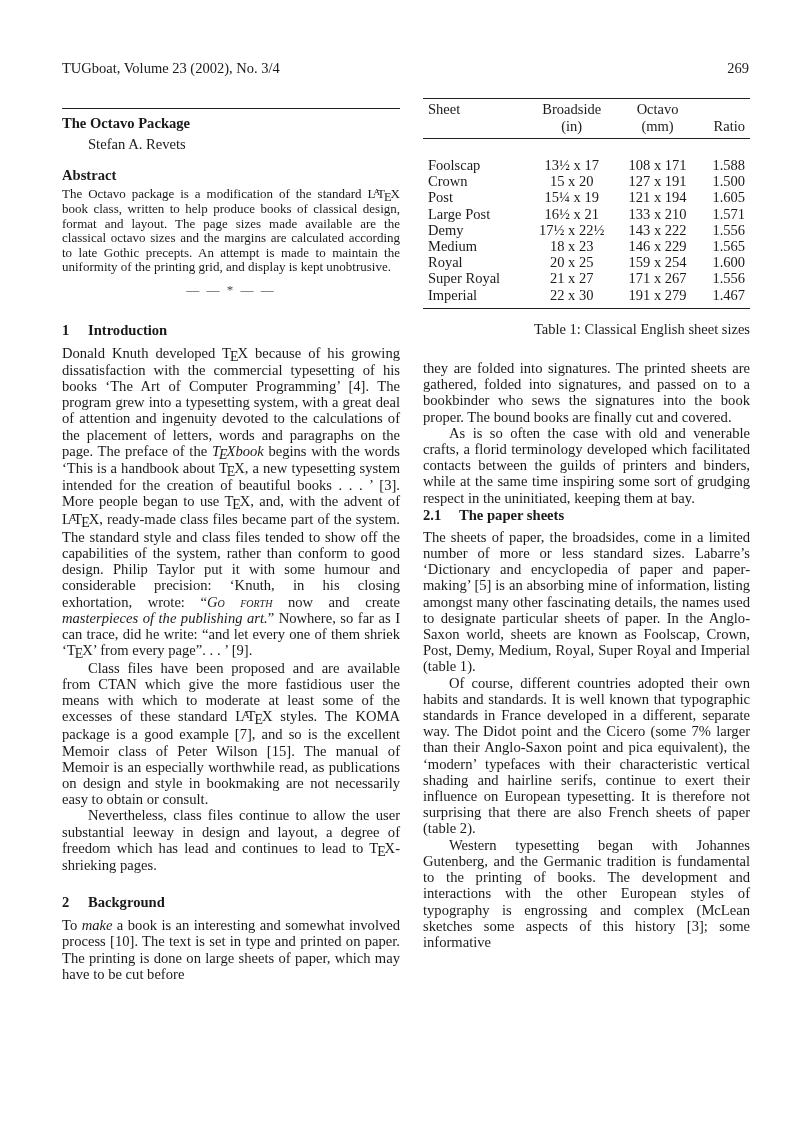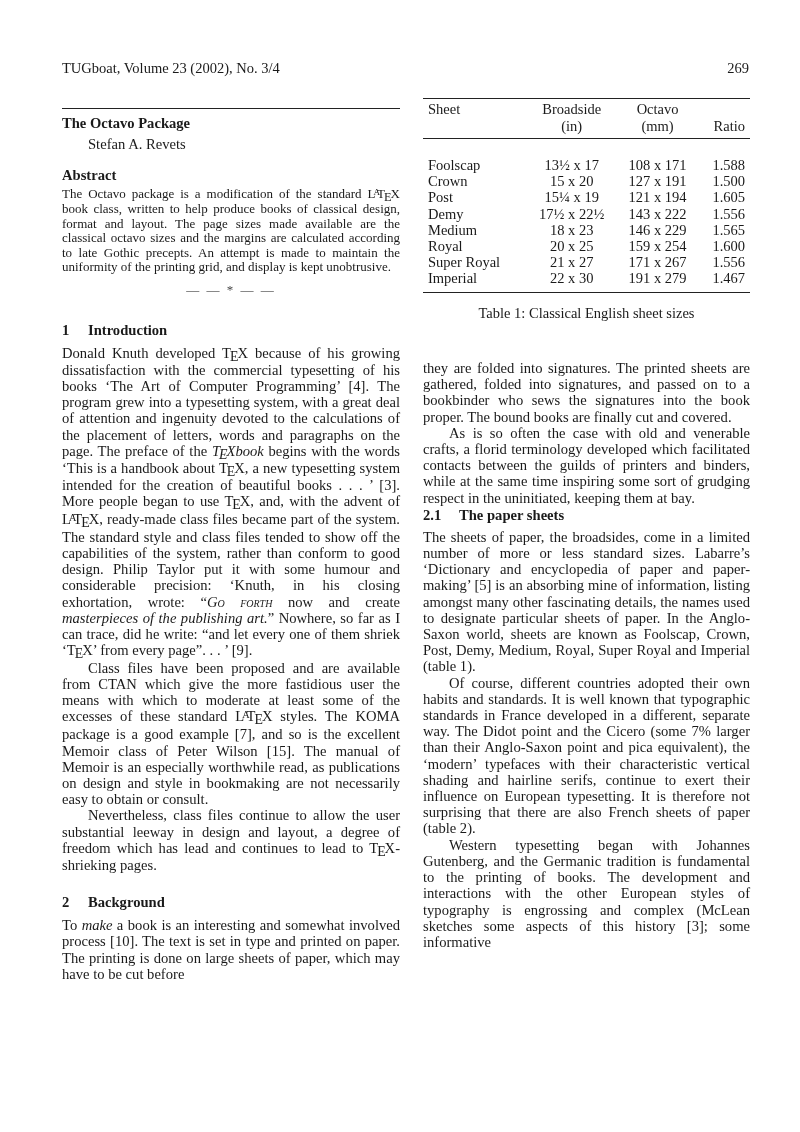--- a/index.html
+++ b/index.html
@@ -39,21 +39,21 @@
   table.sheets { width: 100%; border-collapse: collapse; }
   table.sheets th { font-weight: normal; vertical-align: top; line-height: 16.5px; padding: 2px 2px 4px 2px; }
   table.sheets thead tr { border-top: 1.6px solid #222; border-bottom: 1.2px solid #222; }
   table.sheets tbody tr:first-child td { padding-top: 18px; }
   table.sheets tbody tr:last-child td { padding-bottom: 5px; }
   table.sheets tbody { border-bottom: 1.6px solid #222; }
   table.sheets td { line-height: 16.2px; padding: 0 2px; }
   .c-sheet { text-align: left; padding-left: 5px !important; }
   .c-center { text-align: center; }
   .c-ratio { text-align: right; padding-right: 5px !important; }
-  .caption { text-align: center; margin-top: 12px; font-size: 14.5px; }
+  .caption { text-align: right; margin-top: 12px; font-size: 14.5px; }
 </style>
 </head>
 <body>
 
 <div id="page">
 
   <div class="running-head">
     <span class="left">TUGboat, Volume 23 (2002), No. 3/4</span>
     <span class="right">269</span>
   </div>
@@ -102,20 +102,26 @@
             <td class="c-center">127 x 191</td>
             <td class="c-ratio">1.500</td>
           </tr>
           <tr>
             <td class="c-sheet">Post</td>
             <td class="c-center">15¼ x 19</td>
             <td class="c-center">121 x 194</td>
             <td class="c-ratio">1.605</td>
           </tr>
           <tr>
+            <td class="c-sheet">Large Post</td>
+            <td class="c-center">16½ x 21</td>
+            <td class="c-center">133 x 210</td>
+            <td class="c-ratio">1.571</td>
+          </tr>
+          <tr>
             <td class="c-sheet">Demy</td>
             <td class="c-center">17½ x 22½</td>
             <td class="c-center">143 x 222</td>
             <td class="c-ratio">1.556</td>
           </tr>
           <tr>
             <td class="c-sheet">Medium</td>
             <td class="c-center">18 x 23</td>
             <td class="c-center">146 x 229</td>
             <td class="c-ratio">1.565</td>

